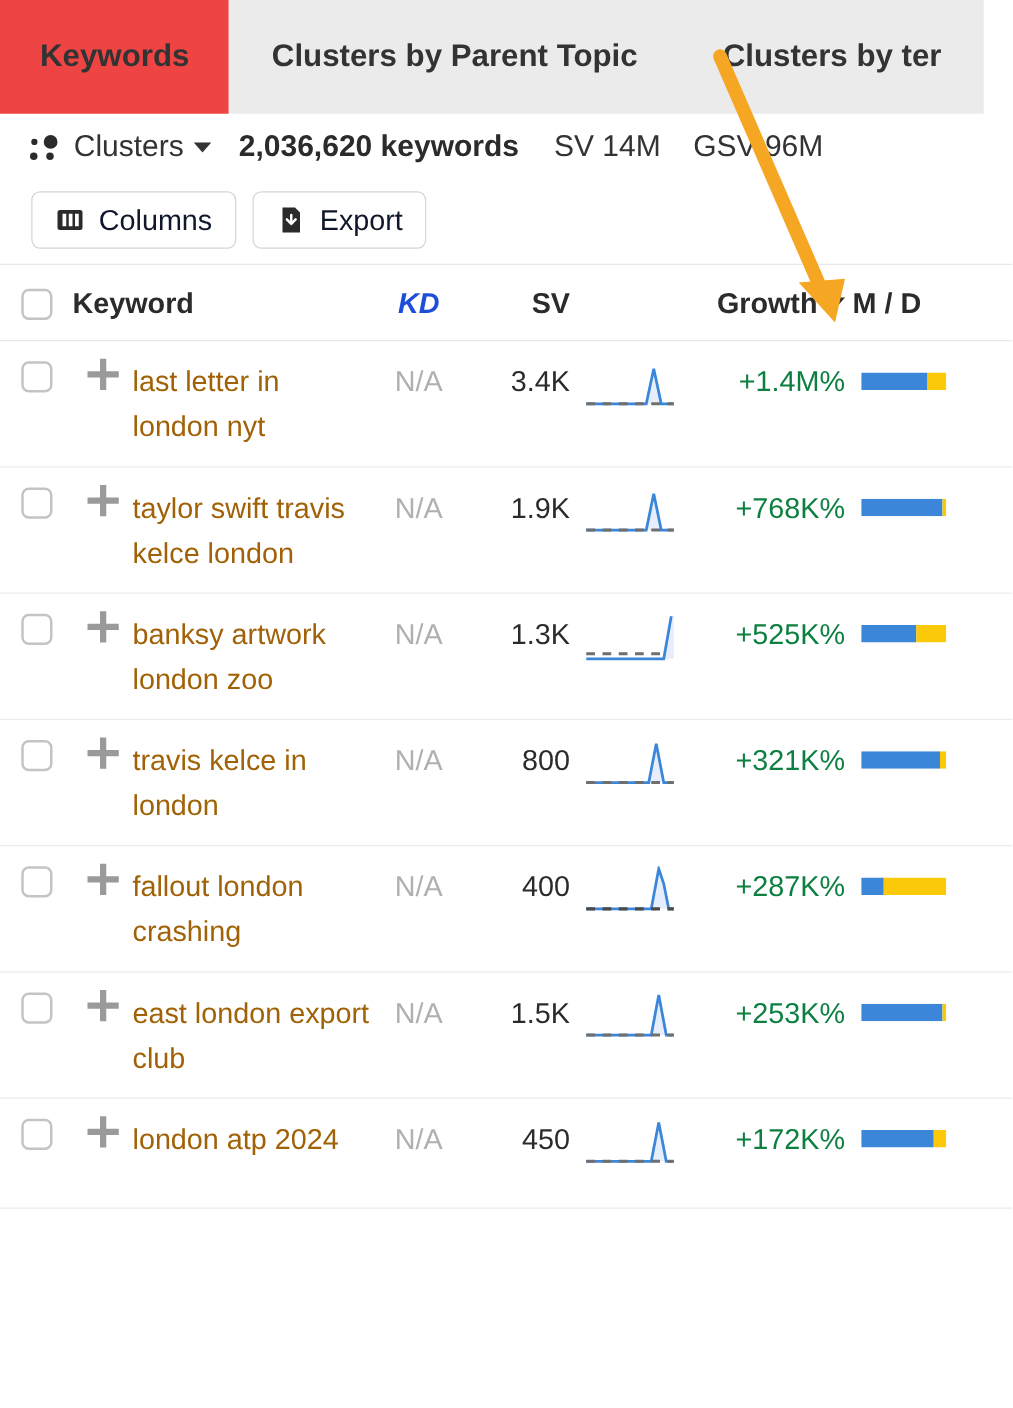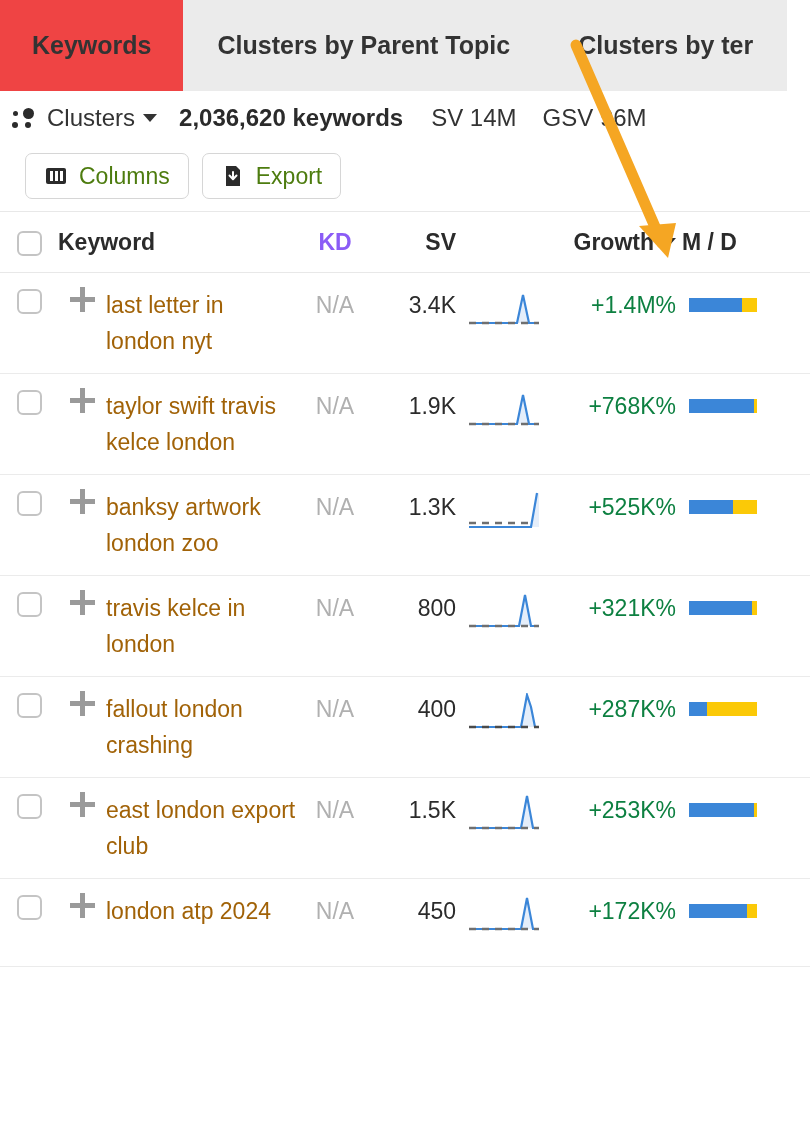--- a/index.html
+++ b/index.html
@@ -41,21 +41,21 @@
   .tab.inactive {
     background: #ebebeb;
     padding: 0 34px;
   }
 
   
   .summary {
     display: flex;
     align-items: center;
     height: 54px;
-    padding-left: 12px;
+    padding-left: 24px;
     box-sizing: border-box;
   }
   .cluster-icon {
     width: 26px;
     height: 26px;
     position: relative;
     margin-right: 9px;
     flex: 0 0 auto;
   }
   .cluster-icon i {
@@ -108,21 +108,21 @@
   .tbtn {
     display: flex;
     align-items: center;
     gap: 11px;
     height: 46px;
     padding: 0 18px;
     border: 1px solid #d6d6d6;
     border-radius: 7px;
     background: #ffffff;
     font-size: 23px;
-    color: #4d7c0f;
+    color: #0f172a;
     box-sizing: border-box;
     white-space: nowrap;
   }
   .ticon { flex: 0 0 auto; display: block; }
 
   
   .thead {
     display: flex;
     align-items: center;
     height: 62px;
@@ -202,21 +202,21 @@
   .c-md {
     width: 86px;
     flex: 0 0 86px;
     padding-top: 11px;
     padding-left: 9px;
     box-sizing: border-box;
   }
 
   
   .thead .c-kw { color: #2b2b2b; font-weight: bold; }
-  .thead .c-kd { color: #8b5cf6; font-weight: bold; text-align: center; }
+  .thead .c-kd { color: #1d4ed8; font-weight: bold; text-align: center; font-style: italic; }
   .thead .c-sv { color: #2b2b2b; font-weight: bold; text-align: right; }
   .thead .c-growth {
     color: #2b2b2b;
     font-weight: bold;
     display: flex;
     align-items: center;
     justify-content: flex-end;
     gap: 8px;
     padding-right: 0;
   }

